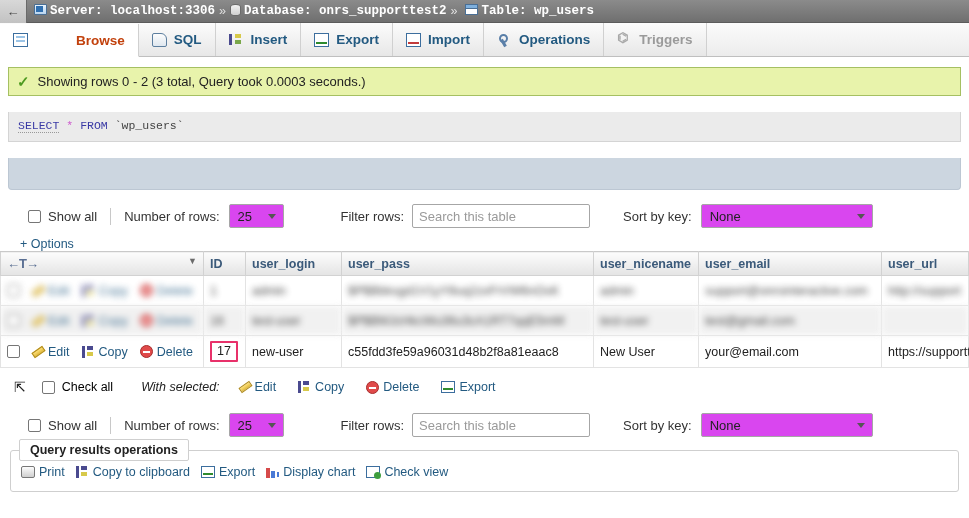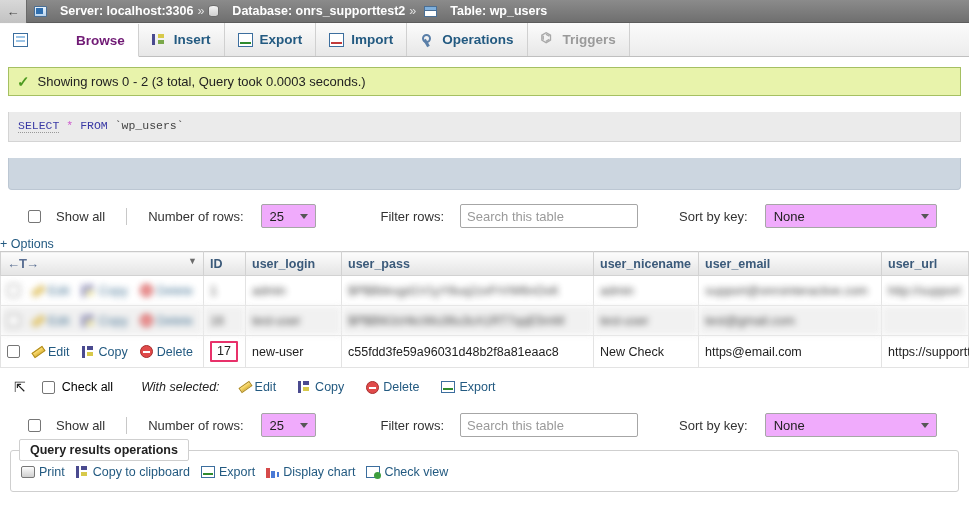--- a/index.html
+++ b/index.html
@@ -26,21 +26,21 @@
     border-bottom: 1px solid #5c5c5c;
   }
   .back-btn {
     width: 27px; height: 23px;
     background: linear-gradient(#d8d8d8, #c2c2c2);
     border-right: 1px solid #6a6a6a;
     display: flex; align-items: center; justify-content: center;
     color: #444;
     font-size: 13px;
   }
-  .crumb { display: flex; align-items: center; gap: 13px; padding-left: 7px; white-space: nowrap; }
+  .crumb { display: flex; gap: 3px; padding-left: 7px; white-space: nowrap; font-family: Liberation Mono, monospace; }
   .crumb-sep { padding: 0 4px; color: #e2e2e2; font-weight: normal; }
 
   
   .ic { display: inline-block; vertical-align: middle; }
   .ic-server { width: 13px; height: 11px; background: linear-gradient(#e8f2fb,#b9d4ee); border: 1px solid #4a6f95; border-radius: 1px; position: relative; }
   .ic-server::after { content:""; position:absolute; left:1px; top:1px; width:7px; height:6px; background:#2f6fb0; }
   .ic-db { width: 11px; height: 12px; background: linear-gradient(#f2f2f2,#cfcfcf); border: 1px solid #6b6b6b; border-radius: 5px/3px; }
   .ic-table { width: 13px; height: 11px; background: #fff; border: 1px solid #4a6f95; }
   .ic-table::after { content:""; display:block; height:3px; background:#7fb0dd; border-bottom:1px solid #4a6f95; }
 
@@ -57,21 +57,21 @@
     padding: 0 13px;
     display: flex; align-items: center; gap: 7px;
     font-size: 13.5px; font-weight: bold;
     color: #235a81;
     border-right: 1px solid #d0d0d0;
     background: linear-gradient(#fcfcfc,#e7e7e7);
     cursor: pointer;
   }
   .tab.active {
     background: #fff;
-    color: #701a75;
+    color: #c2410c;
     border-bottom: 1px solid #fff;
     margin-bottom: -1px;
     gap: 48px;
   }
   .tab.disabled { color: #9a9a9a; }
   .tab-icon { width: 15px; height: 14px; display: inline-block; position: relative; flex: none; }
 
   .i-browse { background:#fff; border:1px solid #3c6e9e; }
   .i-browse::after { content:""; position:absolute; inset:2px; background:
      repeating-linear-gradient(#9cc4e6 0 2px, #fff 2px 4px); }
@@ -124,36 +124,36 @@
     border: 1px solid #bcc7d3;
     border-top: none;
     border-radius: 0 0 4px 4px;
   }
 
   
   .filterrow {
     display: flex; align-items: center;
     padding: 14px 0 0 28px;
     font-size: 13px; color: #333;
-    gap: 8px;
+    gap: 0;
   }
   .cb {
     width: 13px; height: 13px;
     border: 1px solid #767676;
     background: #fff;
     border-radius: 2px;
     display: inline-block;
     flex: none;
   }
   .lbl { margin-left: 7px; }
   .vsep { width: 1px; height: 17px; background: #c8c8c8; margin: 0 13px; }
   .sel {
     height: 24px;
     border: 1px solid #a6a6a6;
-    background: #f0abfc;
+    background: #d946ef;
     border-radius: 2px;
     padding: 0 20px 0 8px;
     font-size: 13px;
     display: inline-flex; align-items: center;
     position: relative;
     color: #222;
   }
   .sel::after {
     content: "";
     position: absolute; right: 7px; top: 9px;
@@ -167,21 +167,21 @@
     height: 24px; width: 178px;
     border: 1px solid #a6a6a6;
     background: #fff;
     border-radius: 2px;
     padding: 0 6px;
     font-size: 13px;
     color: #9a9a9a;
     display: inline-flex; align-items: center;
   }
 
-  .options { padding: 9px 0 0 0; }
+  .options { padding: 9px 0 0 20px; }
   .options a { color: #235a81; font-size: 12.5px; text-decoration: none; }
 
   
   .results { width: 100%; position: relative; }
   table.res { border-collapse: collapse; width: 100%; table-layout: fixed; }
   table.res th {
     background: linear-gradient(#fcfcfc,#e4e4e4);
     border: 1px solid #d2d2d2;
     border-top: 1px solid #c9c9c9;
     font-size: 12.5px;
@@ -299,20 +299,24 @@
     <span>Table: wp_users</span>
   </div>
 </div>
 
 <div class="tabs">
   <div class="tab active">
     <span class="tab-icon i-browse"></span>
     <span>Browse</span>
   </div>
   <div class="tab">
+    <span class="tab-icon i-sql"></span>
+    <span>SQL</span>
+  </div>
+  <div class="tab">
     <span class="tab-icon i-insert"></span>
     <span>Insert</span>
   </div>
   <div class="tab">
     <span class="tab-icon i-export"></span>
     <span>Export</span>
   </div>
   <div class="tab">
     <span class="tab-icon i-import"></span>
     <span>Import</span>
@@ -455,22 +459,22 @@
                 <span class="deli"></span>
                 <span>Delete</span>
               </span>
           </span>
         </td>
         <td>
           <span class="idhl">17</span>
         </td>
         <td>new-user</td>
         <td>c55fdd3fe59a96031d48b2f8a81eaac8</td>
-        <td>New Check</td>
-        <td>https@email.com</td>
+        <td>New User</td>
+        <td>your@email.com</td>
         <td style="white-space:normal;line-height:14px">https://supporttest2</td>
       </tr>
     </tbody>
   </table>
 </div>
 
 <div class="withsel">
   <span class="uparrow">⇱</span>
   <span class="cb"></span>
   <span class="lbl" style="margin-right:28px">Check all</span>

